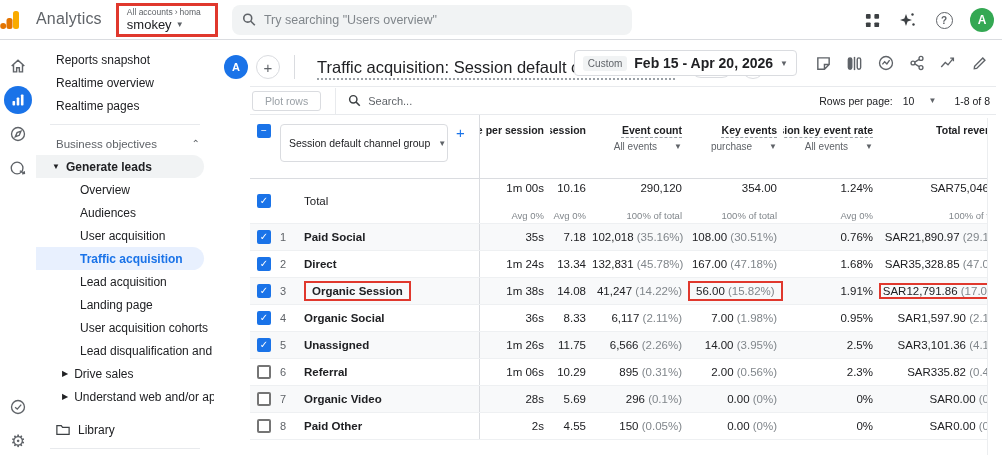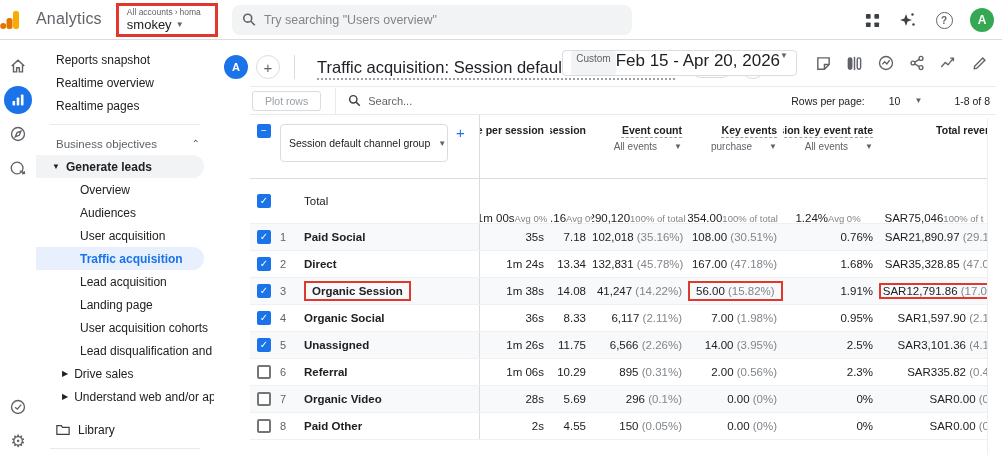--- a/index.html
+++ b/index.html
@@ -61,38 +61,38 @@
   .pavatar{width:24px;height:24px;border-radius:50%;background:var(--blue);color:#fff;font-size:11px;font-weight:bold;
     display:flex;align-items:center;justify-content:center}
   .pluscirc{width:24px;height:24px;border-radius:50%;border:1px solid var(--line2);color:var(--gray);
     display:flex;align-items:center;justify-content:center;font-size:15px;cursor:pointer}
   .vsep{width:1px;height:24px;background:var(--line2);margin:0 6px}
   .rtitle{font-size:16.5px;color:var(--txt);text-decoration:underline dotted 1.5px #9aa0a6;text-underline-offset:6px;
     margin-left:8px;white-space:nowrap}
   .okpill{height:22px;border:1px solid var(--line2);border-radius:12px;display:flex;align-items:center;gap:4px;
     padding:0 7px;margin-left:6px;cursor:pointer}
   .mhead-r{position:absolute;right:14px;top:10px;display:flex;align-items:center;gap:14px}
-  .datechip{height:26px;border:1px solid var(--line2);border-radius:4px;background:#fff;display:flex;
-    padding:0 8px;cursor:pointer;margin-right:4px}
+  .datechip{height:26px;border:1px solid var(--line2);border-radius:4px;background:#fff;display:flex;align-items:center;
+    gap:7px;padding:0 8px;cursor:pointer;margin-right:4px}
   .datelabel{background:#f1f3f4;color:var(--gray);font-size:10px;padding:2px 5px;border-radius:3px}
-  .daterange{font-size:17px;color:var(--txt);font-weight:normal}
+  .daterange{font-size:14px;color:var(--txt);font-weight:bold}
   .hic{color:var(--gray);cursor:pointer}
 
   
   .tcard{margin-left:26px;width:746px;border-top:1px solid var(--line);}
   .gutter{position:absolute;top:78px;right:0;width:15px;bottom:0;border-left:1px solid #eceef0;background:#fff}
   .toolbar{height:28px;display:flex;align-items:center;border-bottom:1px solid var(--line);position:relative}
   .plotrows{height:20px;border:1px solid var(--line2);border-radius:3px;color:#9aa0a6;font-size:10.5px;
     padding:0 12px;background:#fff;display:flex;align-items:center;cursor:default;margin-left:2px}
   .tb-sep{width:1px;height:26px;background:var(--line);margin:0 12px 0 14px}
   .tsearch{display:flex;align-items:center;gap:7px;color:var(--gray)}
   .tsearch input{border:none;outline:none;font-size:11px;width:120px;color:var(--txt);
     font-family:"Liberation Sans","DejaVu Sans",sans-serif}
   .tsearch input::placeholder{color:#5f6368}
-  .tb-right{position:absolute;right:6px;display:flex;gap:24px;font-size:10.5px;color:var(--txt)}
+  .tb-right{position:absolute;right:6px;display:flex;gap:10px;font-size:10.5px;color:var(--txt)}
   .rpp-val{display:flex;align-items:center;gap:14px;margin-right:8px}
 
   .trow{display:flex;border-bottom:1px solid #eef0f2}
   .dim{width:230px;display:flex;align-items:center;border-right:1px solid var(--line2);flex-shrink:0}
   .mets{display:flex;align-items:center;flex:1}
   .mc{text-align:right;padding-right:6px;white-space:nowrap;overflow:hidden;font-size:11.5px;color:var(--txt)}
   .w-avg{width:70px}.w-eps{width:42px}.w-ec{width:96px}.w-ke{width:95px}.w-skr{width:96px}.w-rev{width:116px}
   .cbwrap{width:28px;display:flex;justify-content:center;flex-shrink:0}
   .cb{width:14px;height:14px;border:2px solid #757575;border-radius:2px;background:#fff;cursor:pointer;
     display:flex;align-items:center;justify-content:center;font-size:10px;color:#fff;line-height:1}
@@ -105,21 +105,21 @@
   .thead .mets{align-items:flex-start}
   .hcell{display:flex;flex-direction:column;align-items:flex-end;padding-top:9px;font-size:10.5px;line-height:13px}
   .hlabel{color:var(--txt);font-weight:bold;text-align:right;
     text-decoration:underline dashed 1px #9aa0a6;text-underline-offset:3px;cursor:pointer}
   .hfilter{color:var(--gray);font-size:10px;margin-top:3px;display:flex;align-items:center;gap:17px;cursor:pointer}
   .dimsel{height:38px;border:1px solid var(--line2);border-radius:4px;display:flex;align-items:center;gap:8px;
     padding:0 8px;font-size:10.5px;color:var(--txt);margin-left:2px;cursor:pointer;max-width:168px;white-space:nowrap}
   .addcol{color:var(--blue);font-size:15px;margin-left:8px;cursor:pointer}
 
   .trow.total{height:45px;border-bottom:1px solid #eef0f2}
-  .tcell{display:flex;align-items:flex-end;justify-content:center;height:45px}
+  .tcell{display:flex;flex-direction:column;align-items:flex-end;justify-content:center;height:45px}
   .tcell b{font-weight:normal;color:var(--txt)}
   .tcell i{font-size:9.5px;margin-top:16px}
   .trow.r{height:27px}
   .trow.shaded{background:var(--shade)}
   .hlbox{border:2px solid var(--red);padding:2px 6px;display:inline-block}
   .hlcell{border:2px solid var(--red)}
 </style>
 </head>
 <body>
 

